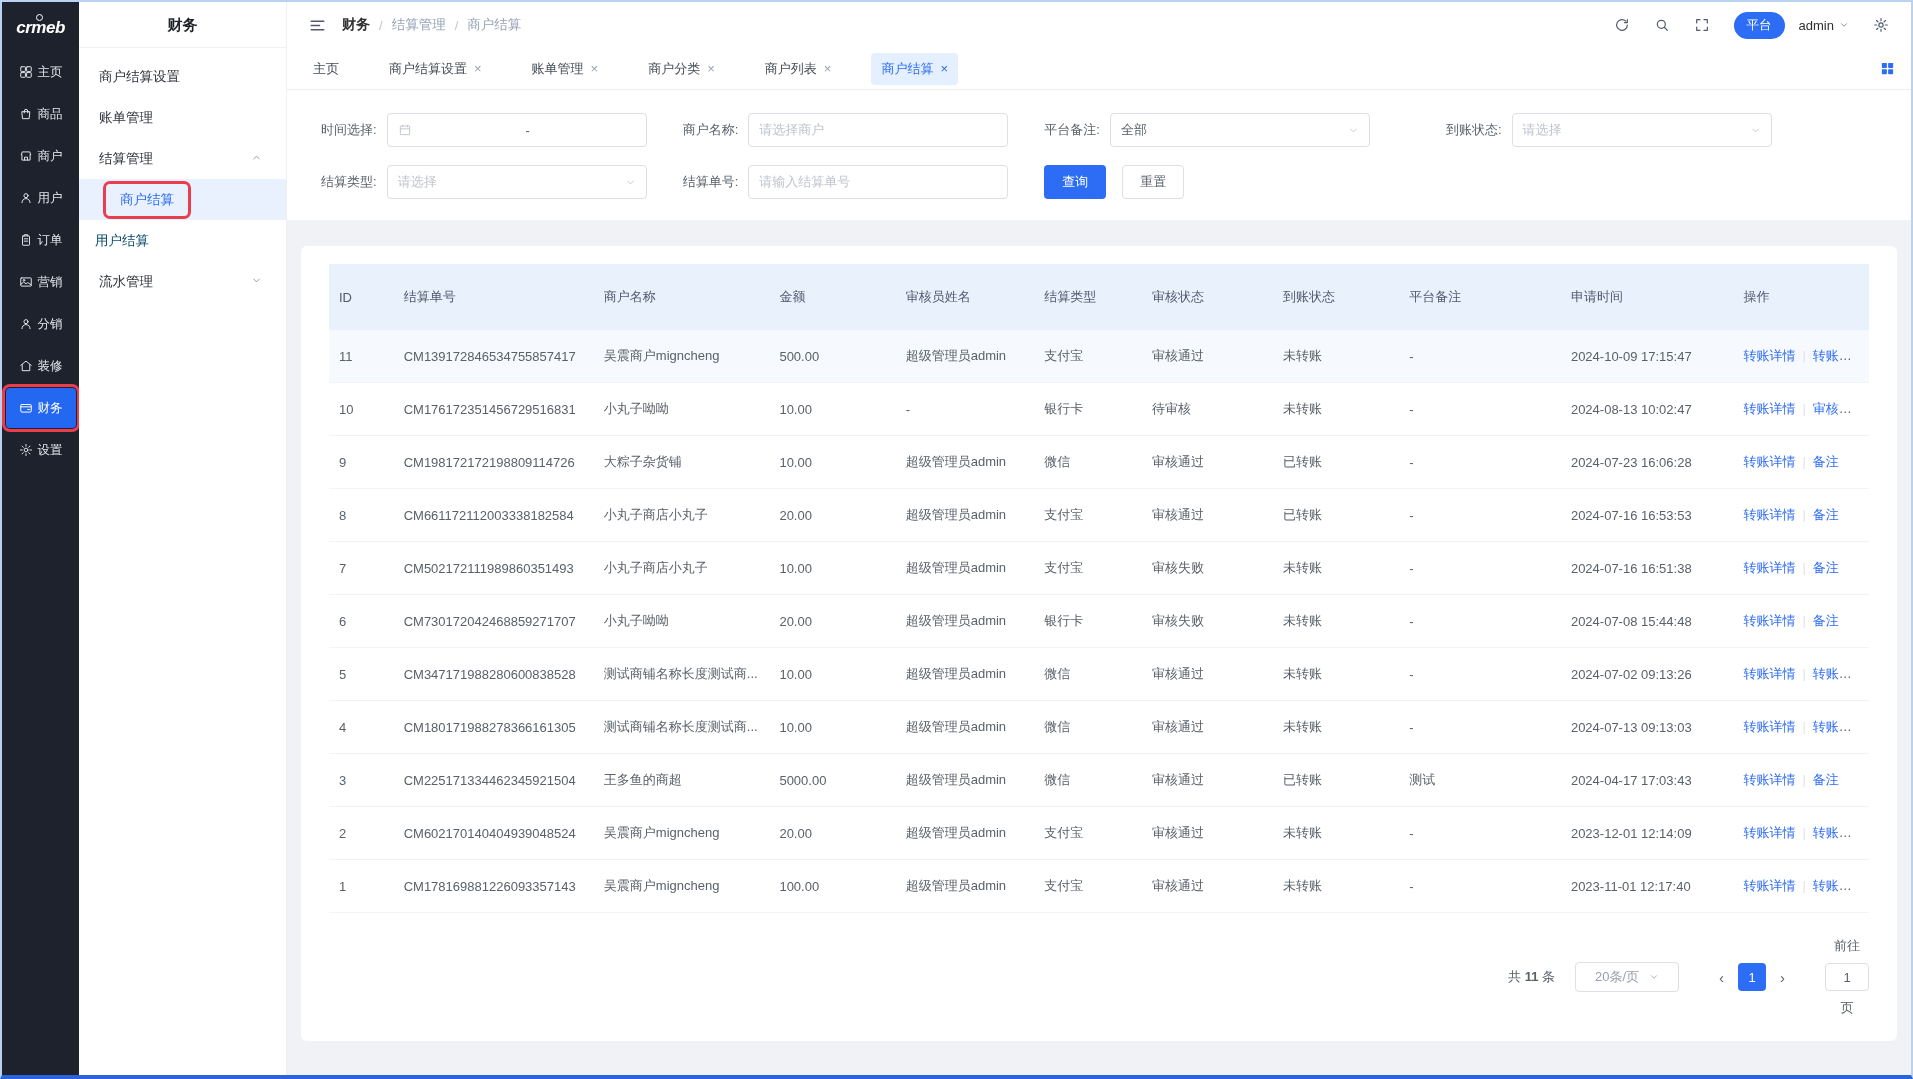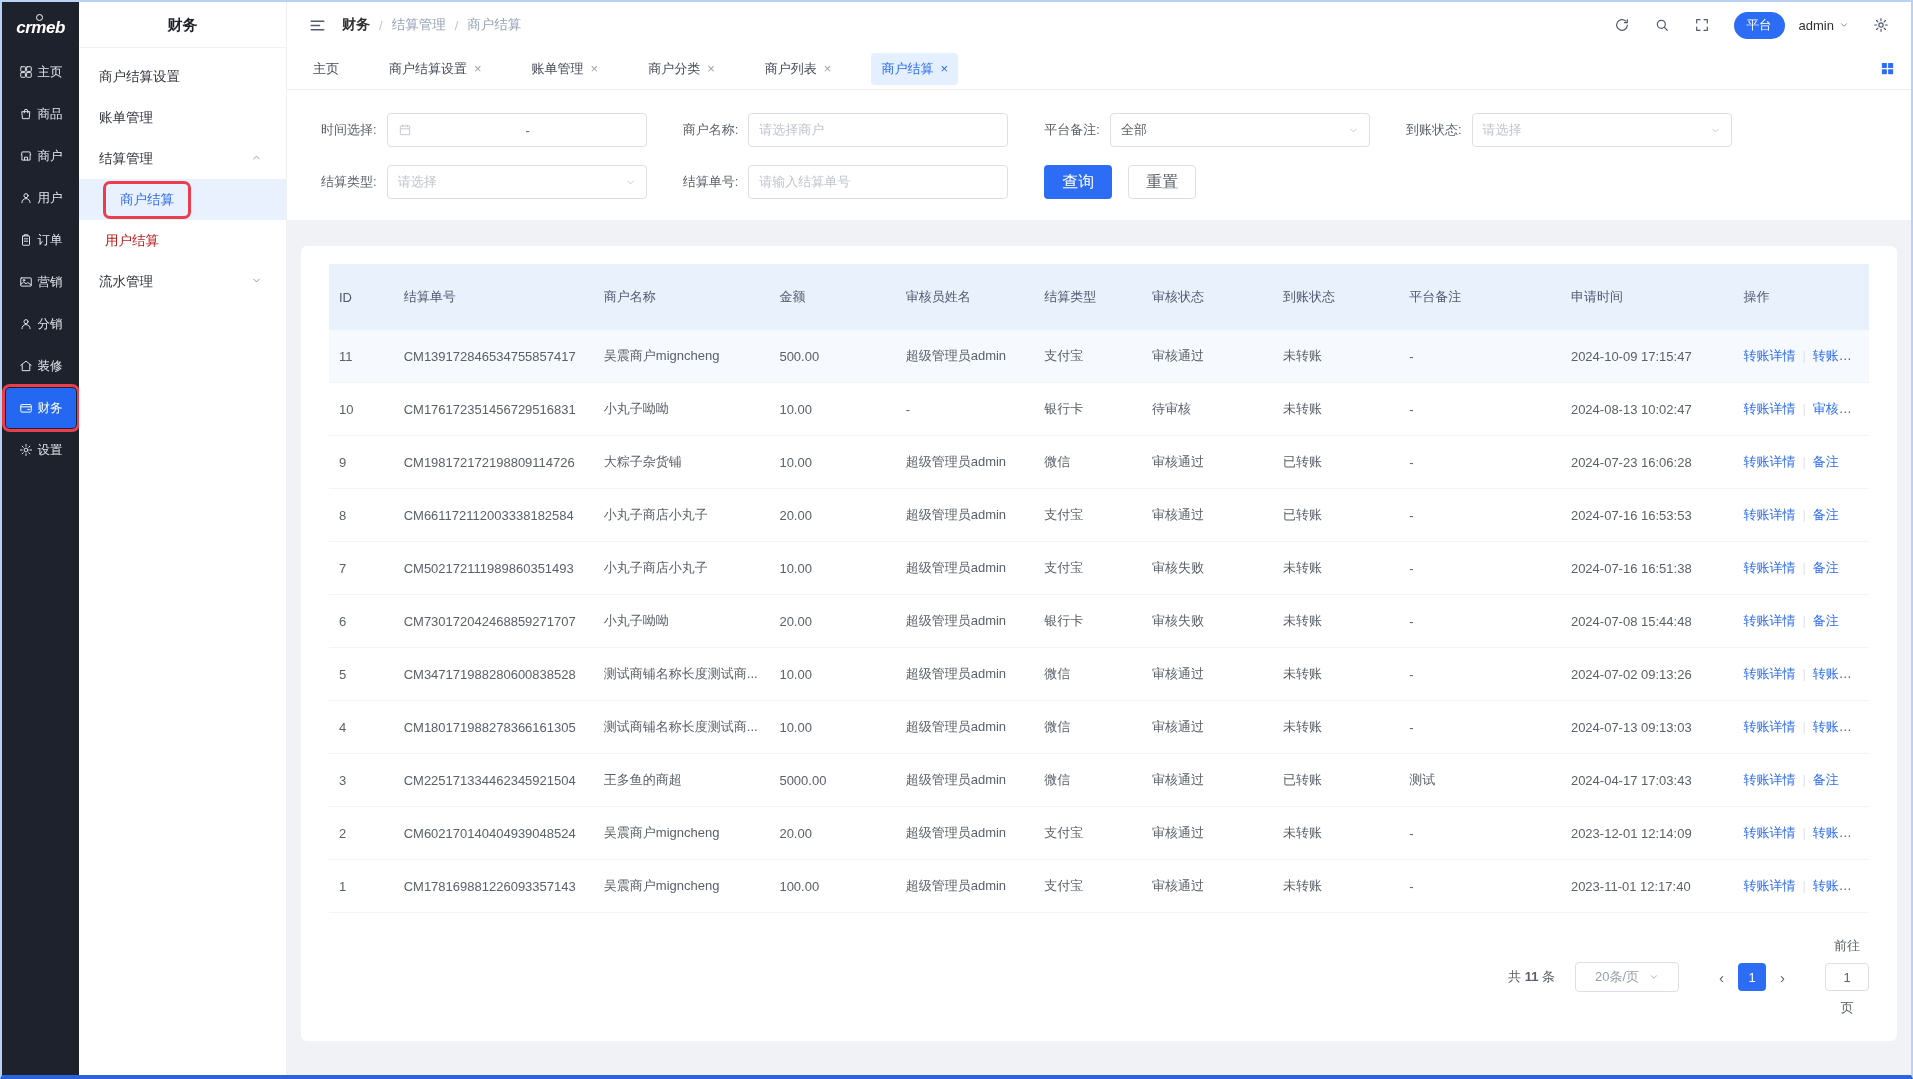--- a/index.html
+++ b/index.html
@@ -19,21 +19,21 @@
   .ms-item.active { background:#2468f2; color:#fff; }
   .ms-item.annotated { outline:3px solid #ea3e4e; outline-offset:1px; }
 
   
   .sub-sidebar { width:208px; background:#fff; border-right:1px solid #eef0f3; flex-shrink:0; }
   .sub-title { height:46px; line-height:46px; text-align:center; font-weight:bold; font-size:15px; color:#1f2329; border-bottom:1px solid #f0f1f3; }
   .sub-nav { padding-top:8px; }
   .sub-item { height:41px; display:flex; align-items:center; padding:0 24px 0 20px; font-size:13.5px; color:#2c3038; cursor:pointer; justify-content:space-between; }
   .sub-item .chev { color:#8a9099; }
   .sub-item .chev svg { width:11px; height:11px; stroke:currentColor; fill:none; stroke-width:2; stroke-linecap:round; stroke-linejoin:round; }
-  .sub-child { height:41px; display:flex; align-items:center; padding-left:26px; font-size:13.5px; color:#b91c1c; cursor:pointer; }
+  .sub-child { height:41px; display:flex; align-items:center; padding-left:16px; font-size:13.5px; color:#0c4a6e; cursor:pointer; }
   .sub-child.active { background:#e8f1fd; color:#2d6cf5; padding-left:24px; }
   .sub-child.active .annotate-box { border:3px solid #ea3e4e; border-radius:7px; padding:7px 14px; }
 
   
   .main { flex:1; display:flex; flex-direction:column; background:#f0f2f5; min-width:0; }
   .navbar { height:46px; background:#fff; display:flex; align-items:center; padding:0 22px; flex-shrink:0; }
   .navbar svg { stroke:currentColor; fill:none; stroke-width:1.8; stroke-linecap:round; stroke-linejoin:round; }
   .hamburger { color:#515a6e; display:flex; margin-right:16px; cursor:pointer; }
   .hamburger svg { width:17px; height:17px; }
   .crumb-root { font-size:14px; font-weight:bold; color:#303133; }
@@ -63,21 +63,21 @@
   .f-label { font-size:13px; color:#5a6169; margin-right:10px; white-space:nowrap; }
   .ctrl { width:260px; height:34px; border:1px solid #dcdfe6; border-radius:4px; display:flex; align-items:center; padding:0 10px; font-size:13px; background:#fff; cursor:pointer; }
   .ctrl .ph { color:#bfc4cc; }
   .ctrl .val { color:#5a6169; }
   .ctrl .chev { margin-left:auto; color:#c0c4cc; display:flex; }
   .ctrl .chev svg { width:11px; height:11px; stroke:currentColor; fill:none; stroke-width:2; stroke-linecap:round; stroke-linejoin:round; }
   .date-range { justify-content:flex-start; gap:8px; }
   .date-range .cal { color:#c0c4cc; display:flex; }
   .date-range .cal svg { width:14px; height:14px; stroke:currentColor; fill:none; stroke-width:1.6; }
   .date-range .dash { flex:1; text-align:center; color:#5a6169; }
-  .btn { height:34px; border-radius:4px; font-size:16px; padding:0 17px; cursor:pointer; border:1px solid transparent; }
+  .btn { height:34px; border-radius:4px; font-size:13px; padding:0 17px; cursor:pointer; border:1px solid transparent; }
   .btn-primary { background:#2d6cf5; color:#fff; }
   .btn-plain { background:#fff; color:#5a6169; border-color:#dcdfe6; margin-left:16px; }
 
   
   .table-card { margin:26px 14px 0; background:#fff; border-radius:6px; padding:18px 28px 24px; }
   table { width:100%; border-collapse:collapse; table-layout:fixed; }
   thead th { background:#e8f1fc; color:#515a6e; font-size:13px; font-weight:normal; text-align:left; padding:24px 10px; }
   tbody td { font-size:13px; color:#5a6169; padding:17px 10px; border-bottom:1px solid #f2f3f5; overflow:hidden; white-space:nowrap; text-overflow:ellipsis; }
   tbody tr:first-child { background:#f6f9fd; }
   .op-link { color:#2d6cf5; cursor:pointer; }
@@ -341,21 +341,21 @@
           <span class="f-label">平台备注:</span>
           <div class="ctrl">
             <span class="val">全部</span>
             <span class="chev">
                 <svg viewBox="0 0 24 24">
                   <path d="M6 9l6 6 6-6"></path>
                 </svg>
               </span>
           </div>
         </div>
-        <div class="f-group" style="margin-right:0;">
+        <div class="f-group" style="margin-right:0;margin-left:40px;">
           <span class="f-label">到账状态:</span>
           <div class="ctrl">
             <span class="ph">请选择</span>
             <span class="chev">
                 <svg viewBox="0 0 24 24">
                   <path d="M6 9l6 6 6-6"></path>
                 </svg>
               </span>
           </div>
         </div>

